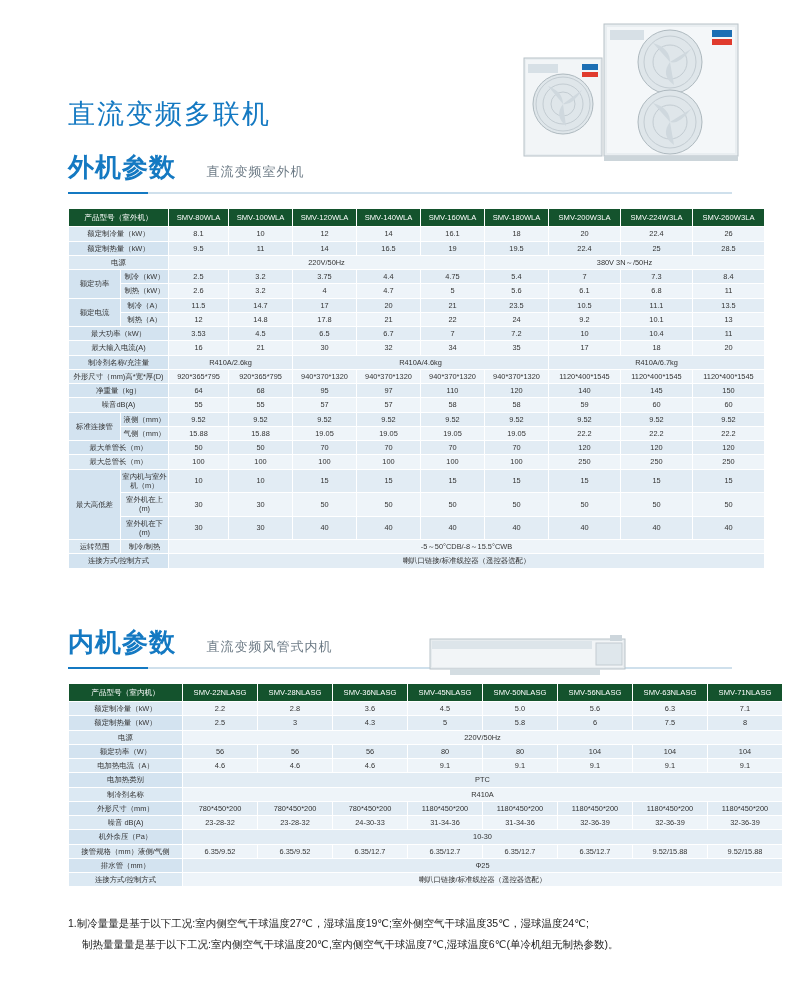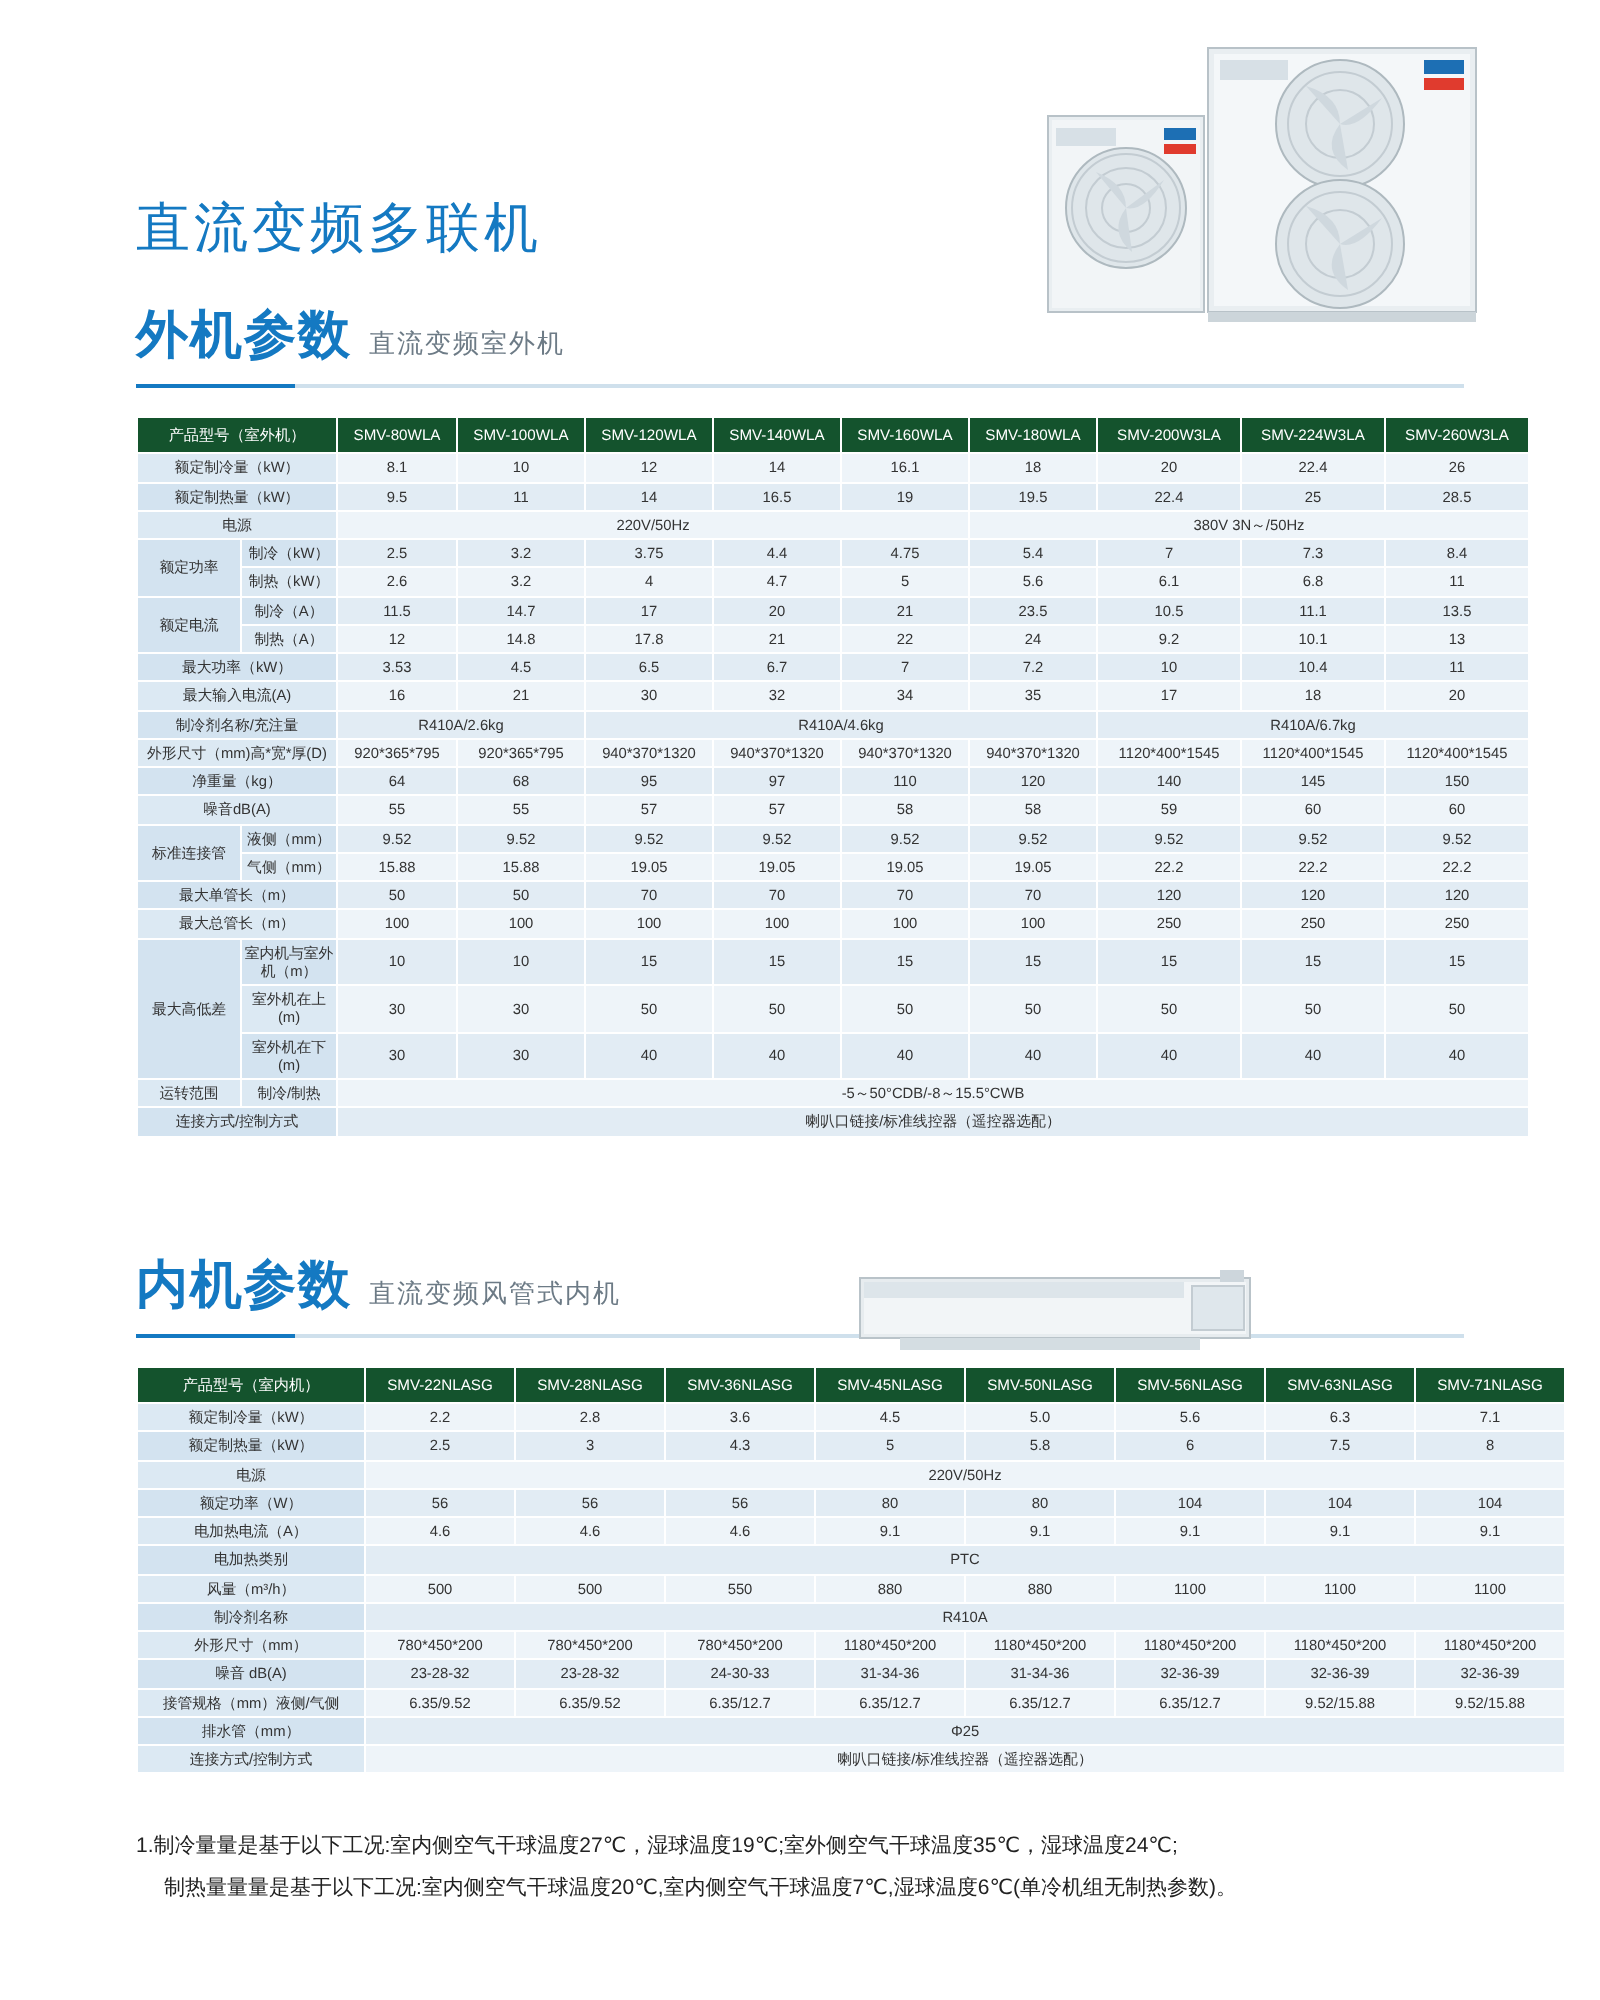--- a/index.html
+++ b/index.html
@@ -14,21 +14,21 @@
   .main-title{
     position:absolute;left:68px;top:78px;
     font-size:27px;color:#1479c2;letter-spacing:2px;font-weight:normal;font-family:Liberation Mono, monospace;
   }
   .sec-head{position:relative;margin:0 0 0 68px;}
   .sec-head .big{
     font-size:26px;color:#1479c2;font-weight:bold;letter-spacing:1px;
     display:inline-block;vertical-align:baseline;text-align:right;
   }
   .sec-head .sub{
-    font-size:13px;color:#6d7b86;margin-left:4px;display:inline-block;
+    font-size:13px;color:#6d7b86;margin-left:26px;display:inline-block;
     vertical-align:baseline;letter-spacing:1px;
   }
   .rule{
     height:2px;background:linear-gradient(to right,#1479c2 0%,#1479c2 12%,#cfe0ec 12%,#cfe0ec 100%);
     margin:7px 68px 0 68px;
   }
 
   
   .photo-out{position:absolute;right:58px;top:18px;width:220px;height:150px;}
   .photo-in{position:absolute;right:160px;top:0px;width:220px;height:70px;}
@@ -477,31 +477,20 @@
           <td>9.1</td>
           <td>9.1</td>
           <td>9.1</td>
           <td>9.1</td>
         </tr>
         <tr>
           <td class="lbl" colspan="2">电加热类别</td>
           <td colspan="8">PTC</td>
         </tr>
         <tr>
-          <td class="lbl" colspan="2">风量（m³/h）</td>
-          <td>500</td>
-          <td>500</td>
-          <td>550</td>
-          <td>880</td>
-          <td>880</td>
-          <td>1100</td>
-          <td>1100</td>
-          <td>1100</td>
-        </tr>
-        <tr>
           <td class="lbl" colspan="2">制冷剂名称</td>
           <td colspan="8">R410A</td>
         </tr>
         <tr>
           <td class="lbl" colspan="2">外形尺寸（mm）</td>
           <td>780*450*200</td>
           <td>780*450*200</td>
           <td>780*450*200</td>
           <td>1180*450*200</td>
           <td>1180*450*200</td>
@@ -514,20 +503,24 @@
           <td>23-28-32</td>
           <td>23-28-32</td>
           <td>24-30-33</td>
           <td>31-34-36</td>
           <td>31-34-36</td>
           <td>32-36-39</td>
           <td>32-36-39</td>
           <td>32-36-39</td>
         </tr>
         <tr>
+          <td class="lbl" colspan="2">机外余压（Pa）</td>
+          <td colspan="8">10-30</td>
+        </tr>
+        <tr>
           <td class="lbl" colspan="2">接管规格（mm）液侧/气侧</td>
           <td>6.35/9.52</td>
           <td>6.35/9.52</td>
           <td>6.35/12.7</td>
           <td>6.35/12.7</td>
           <td>6.35/12.7</td>
           <td>6.35/12.7</td>
           <td>9.52/15.88</td>
           <td>9.52/15.88</td>
         </tr>

